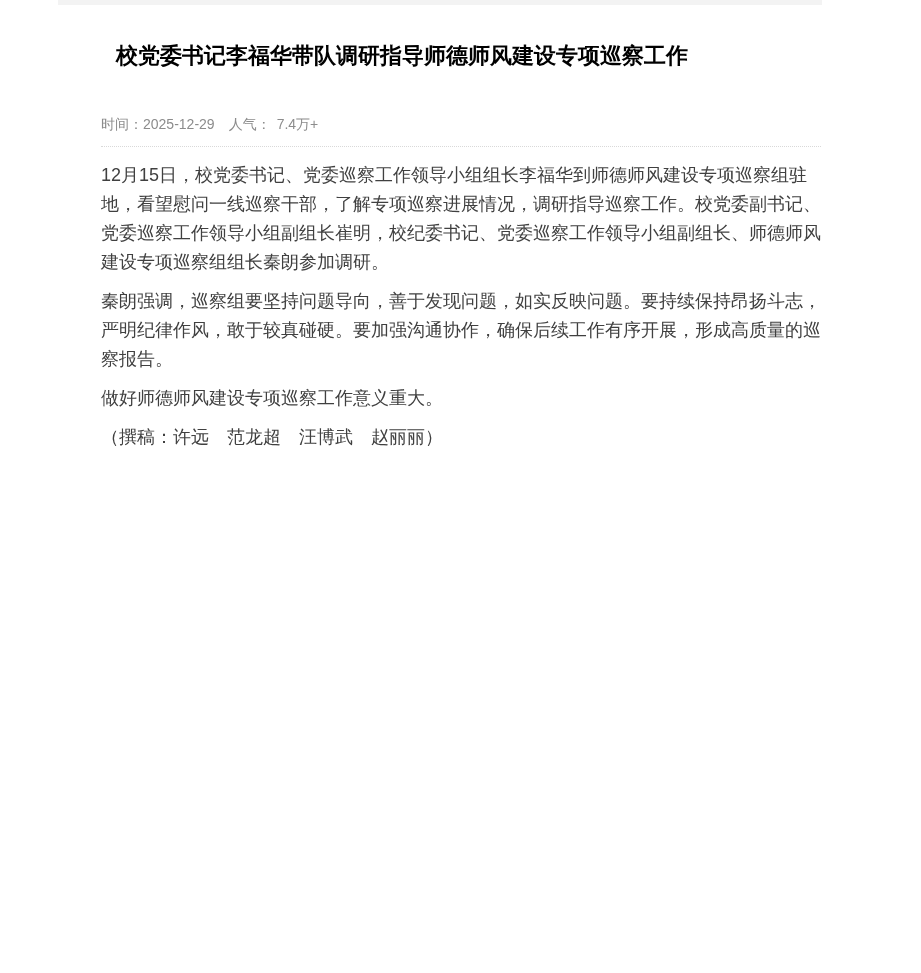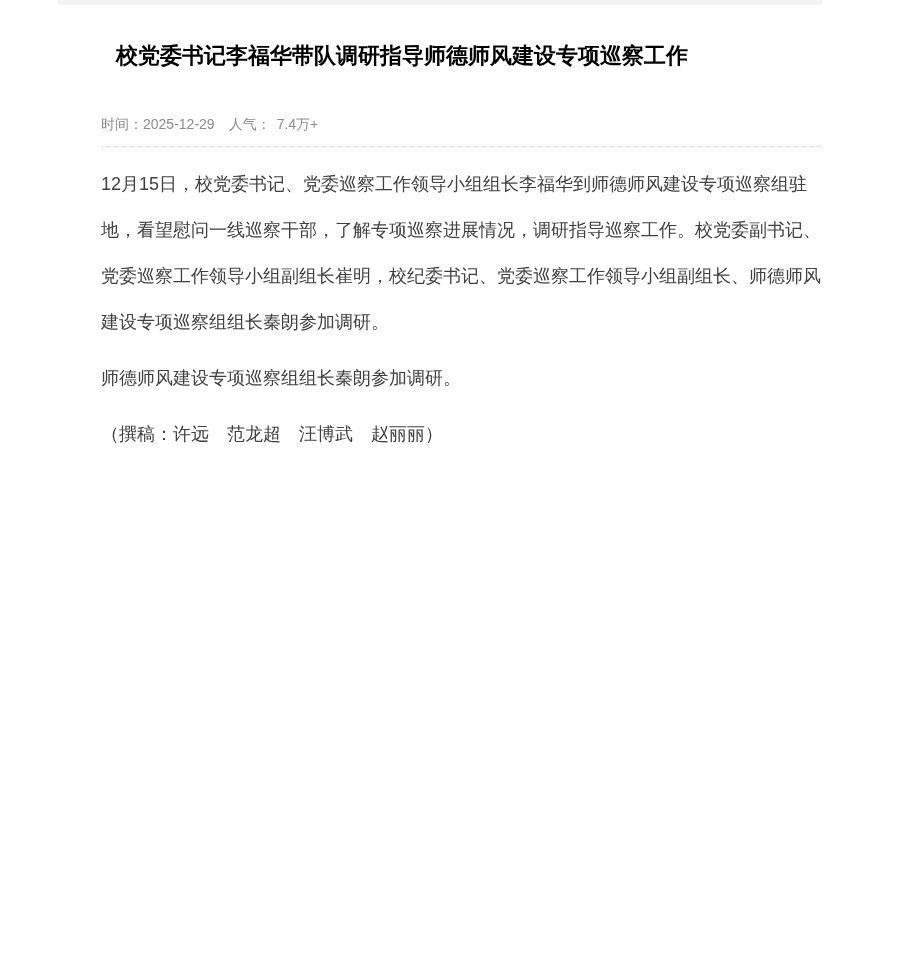--- a/index.html
+++ b/index.html
@@ -56,21 +56,21 @@
     margin-top: 12px;
     border-bottom: 1px dotted #d9d9d9;
     height: 0;
   }
   .article {
     padding-top: 14px;
   }
   .article p {
     margin: 0 0 10px 0;
     font-size: 18px;
-    line-height: 46px;
+    line-height: 29px;
     color: #404040;
     text-align: left;
   }
 </style>
 </head>
 <body>
 
 <div class="page">
   <div class="card">
     <div class="top-strip"></div>
@@ -79,19 +79,20 @@
       <h1 class="title">校党委书记李福华带队调研指导师德师风建设专项巡察工作</h1>
 
       <div class="meta">
         <span>时间：</span><span>2025-12-29</span><span class="sep"></span><span>人气：</span><span class="small-sep"></span><span>7.4万+</span>
       </div>
 
       <div class="header-divider"></div>
 
       <div class="article">
         <p>12月15日，校党委书记、党委巡察工作领导小组组长李福华到师德师风建设专项巡察组驻地，看望慰问一线巡察干部，了解专项巡察进展情况，调研指导巡察工作。校党委副书记、党委巡察工作领导小组副组长崔明，校纪委书记、党委巡察工作领导小组副组长、师德师风建设专项巡察组组长秦朗参加调研。</p>
-        <p>师德师风建设专项巡察组组长秦朗参加调研。</p>
+        <p>秦朗强调，巡察组要坚持问题导向，善于发现问题，如实反映问题。要持续保持昂扬斗志，严明纪律作风，敢于较真碰硬。要加强沟通协作，确保后续工作有序开展，形成高质量的巡察报告。</p>
+        <p>做好师德师风建设专项巡察工作意义重大。</p>
         <p>（撰稿：许远　范龙超　汪博武　赵丽丽）</p>
       </div>
 
     </div>
   </div>
 </div>
 
 </body></html>

